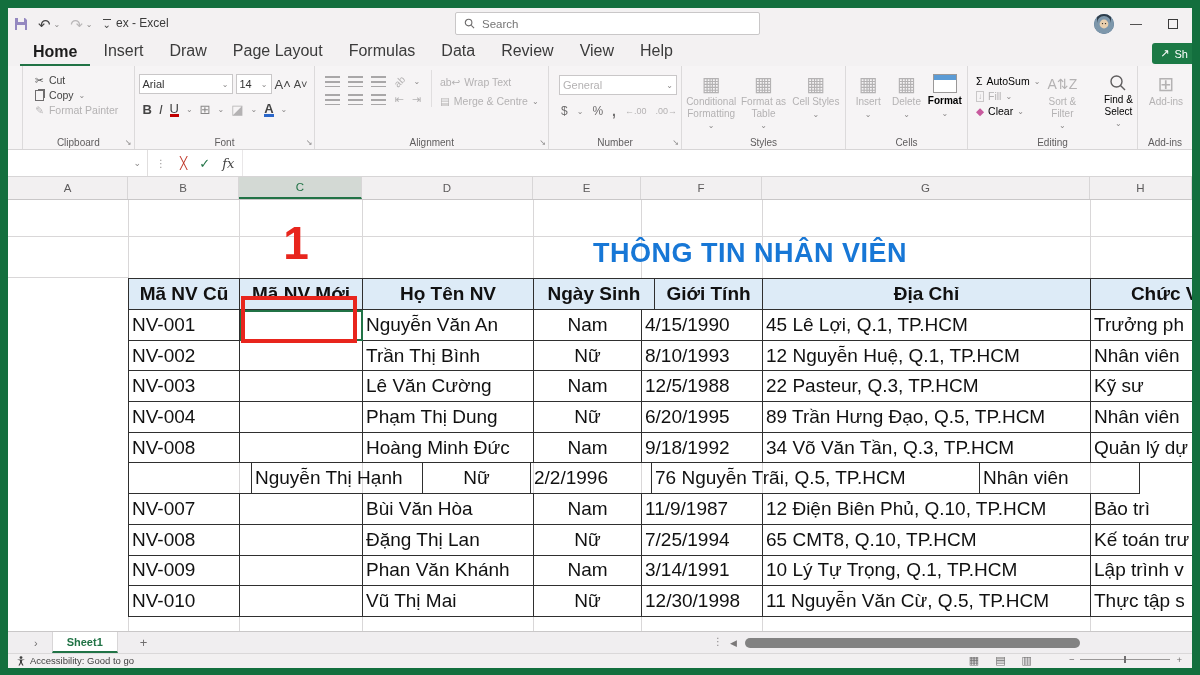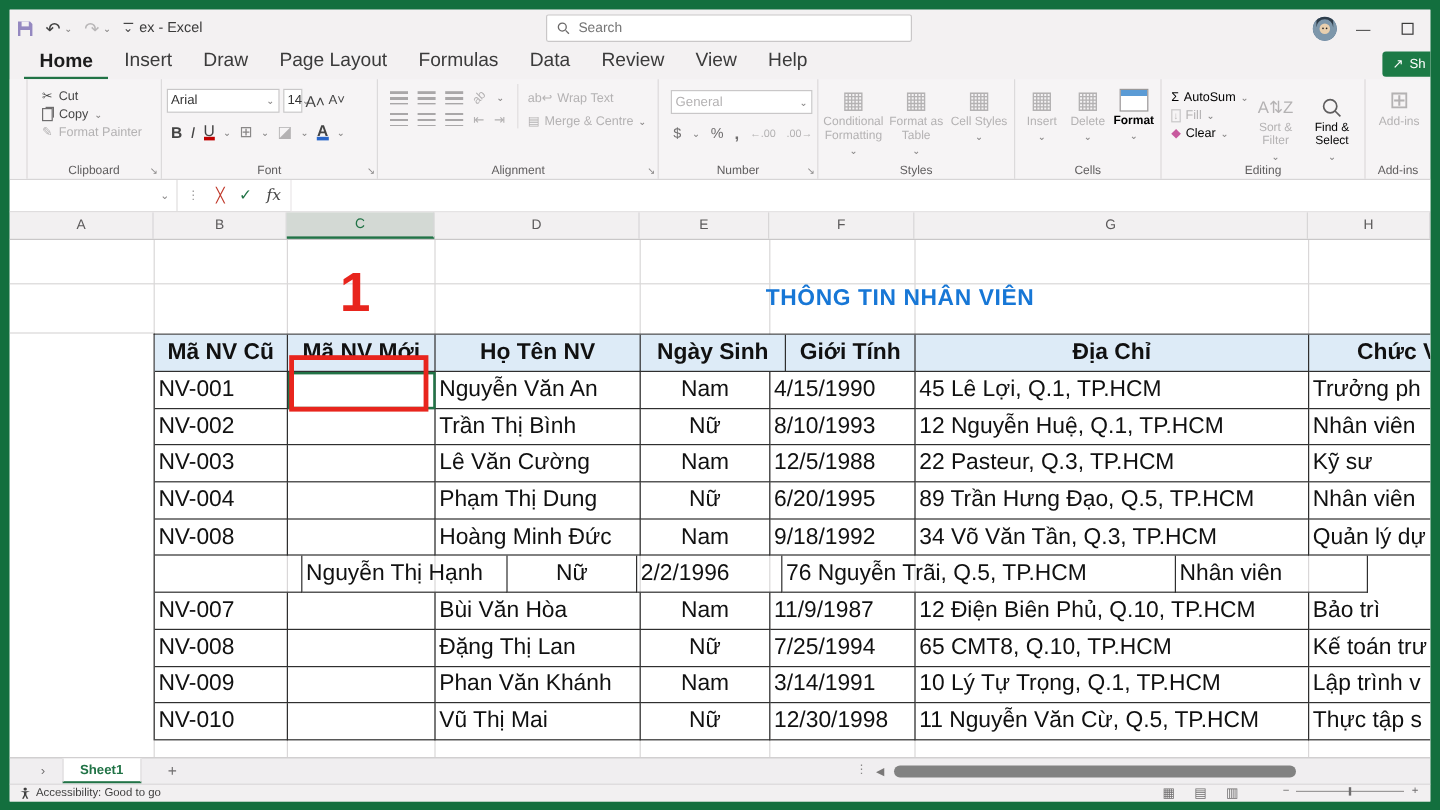--- a/index.html
+++ b/index.html
@@ -62,21 +62,21 @@
   .cellgrp { width:122px; }
   .bigbtns { display:flex; gap:2px; padding-top:4px; }
   .bigbtn { width:52px; display:flex; flex-direction:column; align-items:center; gap:2px; text-align:center; font-size:10px; line-height:1.15; }
   .bigbtn .ic { font-size:20px; line-height:20px; }
   .cellbtn { width:38px; }
   .fmt-ic { width:24px; height:19px; border:1px solid #9a9898; background:linear-gradient(#5b9bd5 0 5px,#fff 5px); }
 
   .editgrp { width:170px; display:flex; }
   .edit-left { display:flex; flex-direction:column; gap:3px; padding:5px 0 0 4px; width:86px; font-size:10.5px; }
   .edit-item { display:flex; gap:4px; align-items:center; }
-  .edit-right { display:flex; gap:2px; padding-top:4px;align-items:flex-end; }
+  .edit-right { display:flex; gap:11px; padding-top:4px; }
 
   .addingrp { width:54px; border-right:none; }
 
   
   .fbar { position:absolute; left:0; top:142px; width:1184px; height:27px; background:#fff; border-bottom:1px solid #d7d5d6; display:flex; align-items:center; }
   .namebox { width:140px; height:100%; border-right:1px solid #e0dede; display:flex; align-items:center; justify-content:flex-end; padding-right:6px; }
   .namebox .mini-ar { font-size:9px; }
   .fbar .dots { color:#9a9898; font-size:10px; letter-spacing:0; margin:0 8px; }
   .fbar .fx-x { color:#c0392b; font-size:12px; margin:0 6px; }
   .fbar .fx-ok { color:#217346; font-size:13px; margin:0 6px; }
@@ -86,21 +86,21 @@
   
   .colheads { position:absolute; left:0; top:169px; width:1184px; height:23px; background:#f2f0f1; border-bottom:1px solid #c9c7c8; display:flex; }
   .colhead { height:100%; border-right:1px solid #d8d6d7; display:flex; align-items:center; justify-content:center; font-size:11.5px; color:#5c5a5b; }
   .colhead.sel { background:#d3d9d4; color:#217346; border-bottom:2px solid #217346; }
 
   
   .grid { position:absolute; left:0; top:192px; width:1184px; height:431px; background:#fff; overflow:hidden; }
   .vline { position:absolute; top:0; bottom:0; width:1px; background:#d9d7d8; }
   .hline { position:absolute; height:1px; background:#d9d7d8; }
 
-  .sheet-title { position:absolute; left:462px; top:38px; width:560px; text-align:center; font-size:19px; font-weight:bold; color:#1777d6; letter-spacing:.5px; }
+  .sheet-title { position:absolute; left:462px; top:38px; width:560px; text-align:center; font-size:27px; font-weight:bold; color:#1777d6; letter-spacing:.5px; }
 
   .etable { position:absolute; left:120px; top:78px; border-top:1px solid #2f2f2f; border-left:1px solid #2f2f2f; font-size:19px; color:#111; }
   .trow { display:flex; height:30.7px; }
   .trow.head { height:31px; background:#ddebf7; font-weight:bold; }
   .tcell { border-right:1px solid #2f2f2f; border-bottom:1px solid #2f2f2f; display:flex; align-items:center; padding:0 3px; white-space:nowrap; overflow:hidden; }
   .trow.head .tcell { justify-content:center; }
   .c-old{width:111px} .c-new{width:123px} .c-name{width:171px}
   .c-gender{width:108px; justify-content:center} .c-dob{width:121px}
   .c-addr{width:328px} .c-pos{width:160px}
   .active-cell { outline:2px solid #217346; outline-offset:-2px; background:#fff; }
@@ -206,21 +206,21 @@
       <span class="rgroup-label">Clipboard</span>
       <span class="launcher">↘</span>
     </div>
 
     <div class="rgroup fontgrp">
       <div class="font-row1">
         <div class="combo" style="width:94px">
               <span>Arial</span>
               <span class="mini-ar">⌄</span>
             </div>
-        <div class="combo" style="width:16px">
+        <div class="combo" style="width:36px">
               <span>14</span>
               <span class="mini-ar">⌄</span>
             </div>
         <span style="font-size:13px;color:#444;">A˄</span>
         <span style="font-size:11px;color:#444;">A˅</span>
       </div>
       <div class="font-row2">
         <b>B</b>
         <i>I</i>
         <span class="ubtn">U</span>

